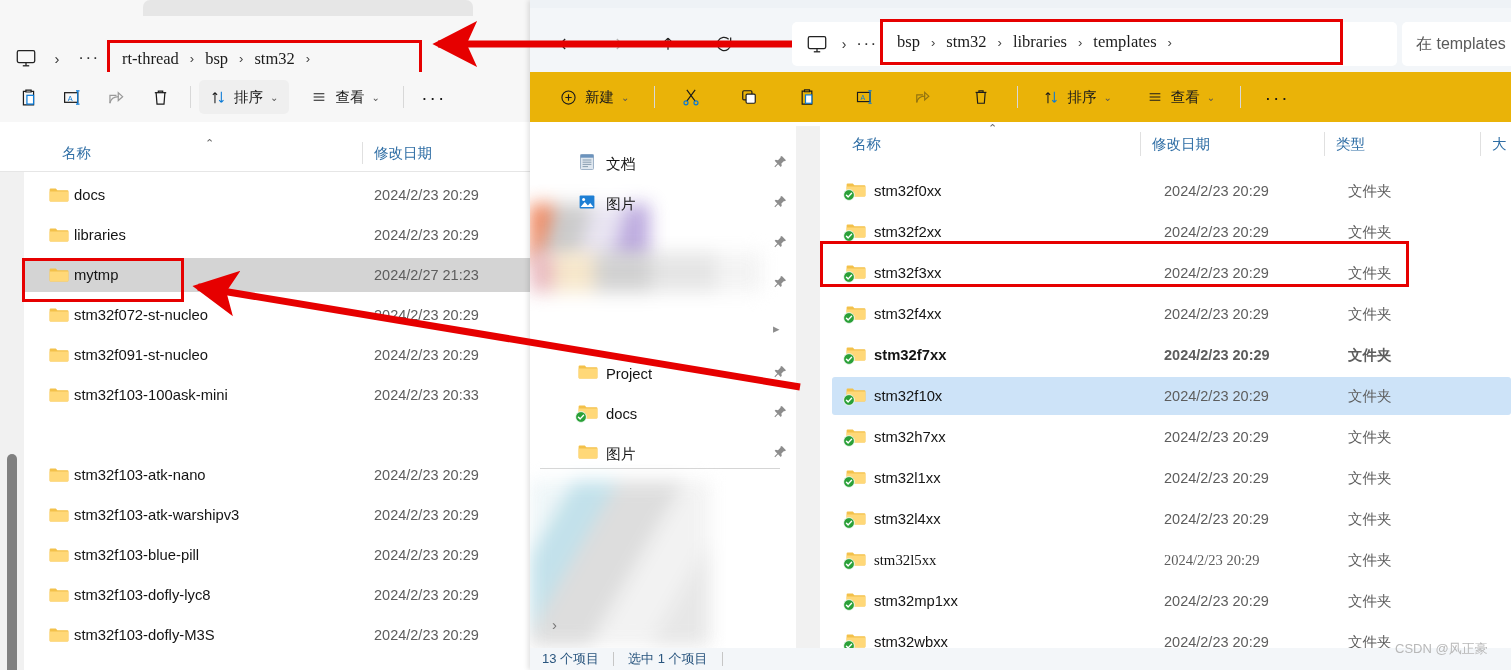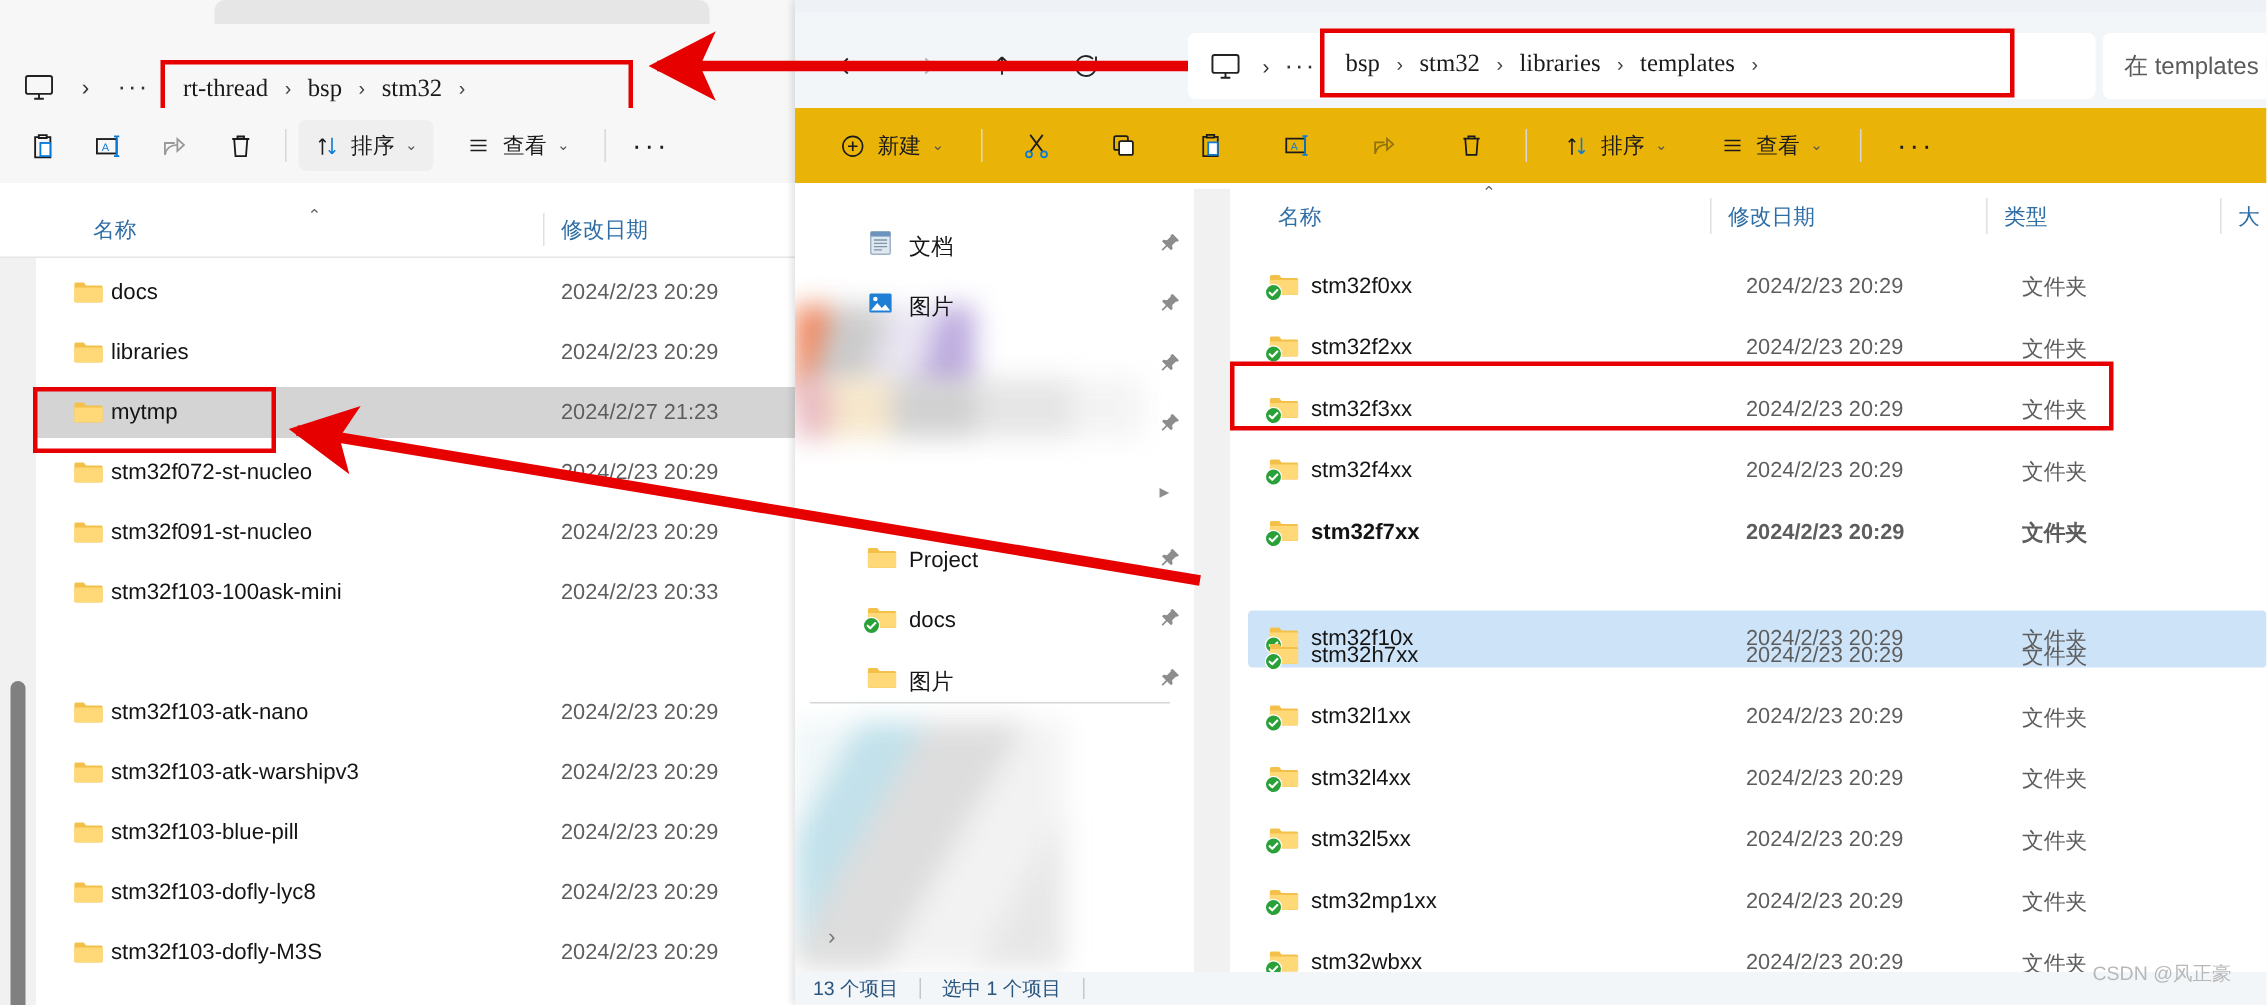--- a/index.html
+++ b/index.html
@@ -714,21 +714,21 @@
                   <path d="M0.6 2.4a1 1 0 0 1 1-1h5.2l1.6 1.9h10a1 1 0 0 1 1 1v9.3a1 1 0 0 1-1 1H1.6a1 1 0 0 1-1-1z" fill="#f3c14a"></path>
                   <path d="M0.6 4.6h18.8v8.9a1 1 0 0 1-1 1H1.6a1 1 0 0 1-1-1z" fill="#ffd878"></path>
                 </svg><svg style="position:absolute;left:-3px;bottom:-3px" width="12" height="12" viewBox="0 0 16 16">
                   <circle cx="8" cy="8" r="7.2" fill="#2aa038" stroke="#ffffff" stroke-width="1.1"></circle>
                   <path d="M4.6 8.2l2.3 2.3 4.5-4.7" fill="none" stroke="#ffffff" stroke-width="1.9" stroke-linecap="round" stroke-linejoin="round"></path>
                 </svg></span></span>
             <span class="rname">stm32f7xx</span>
             <span class="rdate">2024/2/23 20:29</span>
             <span class="rtype">文件夹</span>
           </div>
-          <div class="rw-row selected" style="top: 251px; margin-top: 30px;">
+          <div class="rw-row selected" style="top: 251px;">
             <span class="ricon"><span style="position:relative;display:inline-block;line-height:0"><svg width="20" height="16" viewBox="0 0 20 16">
                   <path d="M0.6 2.4a1 1 0 0 1 1-1h5.2l1.6 1.9h10a1 1 0 0 1 1 1v9.3a1 1 0 0 1-1 1H1.6a1 1 0 0 1-1-1z" fill="#f3c14a"></path>
                   <path d="M0.6 4.6h18.8v8.9a1 1 0 0 1-1 1H1.6a1 1 0 0 1-1-1z" fill="#ffd878"></path>
                 </svg><svg style="position:absolute;left:-3px;bottom:-3px" width="12" height="12" viewBox="0 0 16 16">
                   <circle cx="8" cy="8" r="7.2" fill="#2aa038" stroke="#ffffff" stroke-width="1.1"></circle>
                   <path d="M4.6 8.2l2.3 2.3 4.5-4.7" fill="none" stroke="#ffffff" stroke-width="1.9" stroke-linecap="round" stroke-linejoin="round"></path>
                 </svg></span></span>
             <span class="rname">stm32f10x</span>
             <span class="rdate">2024/2/23 20:29</span>
             <span class="rtype">文件夹</span>
@@ -762,21 +762,21 @@
                   <path d="M0.6 2.4a1 1 0 0 1 1-1h5.2l1.6 1.9h10a1 1 0 0 1 1 1v9.3a1 1 0 0 1-1 1H1.6a1 1 0 0 1-1-1z" fill="#f3c14a"></path>
                   <path d="M0.6 4.6h18.8v8.9a1 1 0 0 1-1 1H1.6a1 1 0 0 1-1-1z" fill="#ffd878"></path>
                 </svg><svg style="position:absolute;left:-3px;bottom:-3px" width="12" height="12" viewBox="0 0 16 16">
                   <circle cx="8" cy="8" r="7.2" fill="#2aa038" stroke="#ffffff" stroke-width="1.1"></circle>
                   <path d="M4.6 8.2l2.3 2.3 4.5-4.7" fill="none" stroke="#ffffff" stroke-width="1.9" stroke-linecap="round" stroke-linejoin="round"></path>
                 </svg></span></span>
             <span class="rname">stm32l4xx</span>
             <span class="rdate">2024/2/23 20:29</span>
             <span class="rtype">文件夹</span>
           </div>
-          <div class="rw-row" style="top: 415px;">
+          <div class="rw-row" style="top: 415px; font-family: Liberation Serif, serif;">
             <span class="ricon"><span style="position:relative;display:inline-block;line-height:0"><svg width="20" height="16" viewBox="0 0 20 16">
                   <path d="M0.6 2.4a1 1 0 0 1 1-1h5.2l1.6 1.9h10a1 1 0 0 1 1 1v9.3a1 1 0 0 1-1 1H1.6a1 1 0 0 1-1-1z" fill="#f3c14a"></path>
                   <path d="M0.6 4.6h18.8v8.9a1 1 0 0 1-1 1H1.6a1 1 0 0 1-1-1z" fill="#ffd878"></path>
                 </svg><svg style="position:absolute;left:-3px;bottom:-3px" width="12" height="12" viewBox="0 0 16 16">
                   <circle cx="8" cy="8" r="7.2" fill="#2aa038" stroke="#ffffff" stroke-width="1.1"></circle>
                   <path d="M4.6 8.2l2.3 2.3 4.5-4.7" fill="none" stroke="#ffffff" stroke-width="1.9" stroke-linecap="round" stroke-linejoin="round"></path>
                 </svg></span></span>
             <span class="rname">stm32l5xx</span>
             <span class="rdate">2024/2/23 20:29</span>
             <span class="rtype">文件夹</span>

